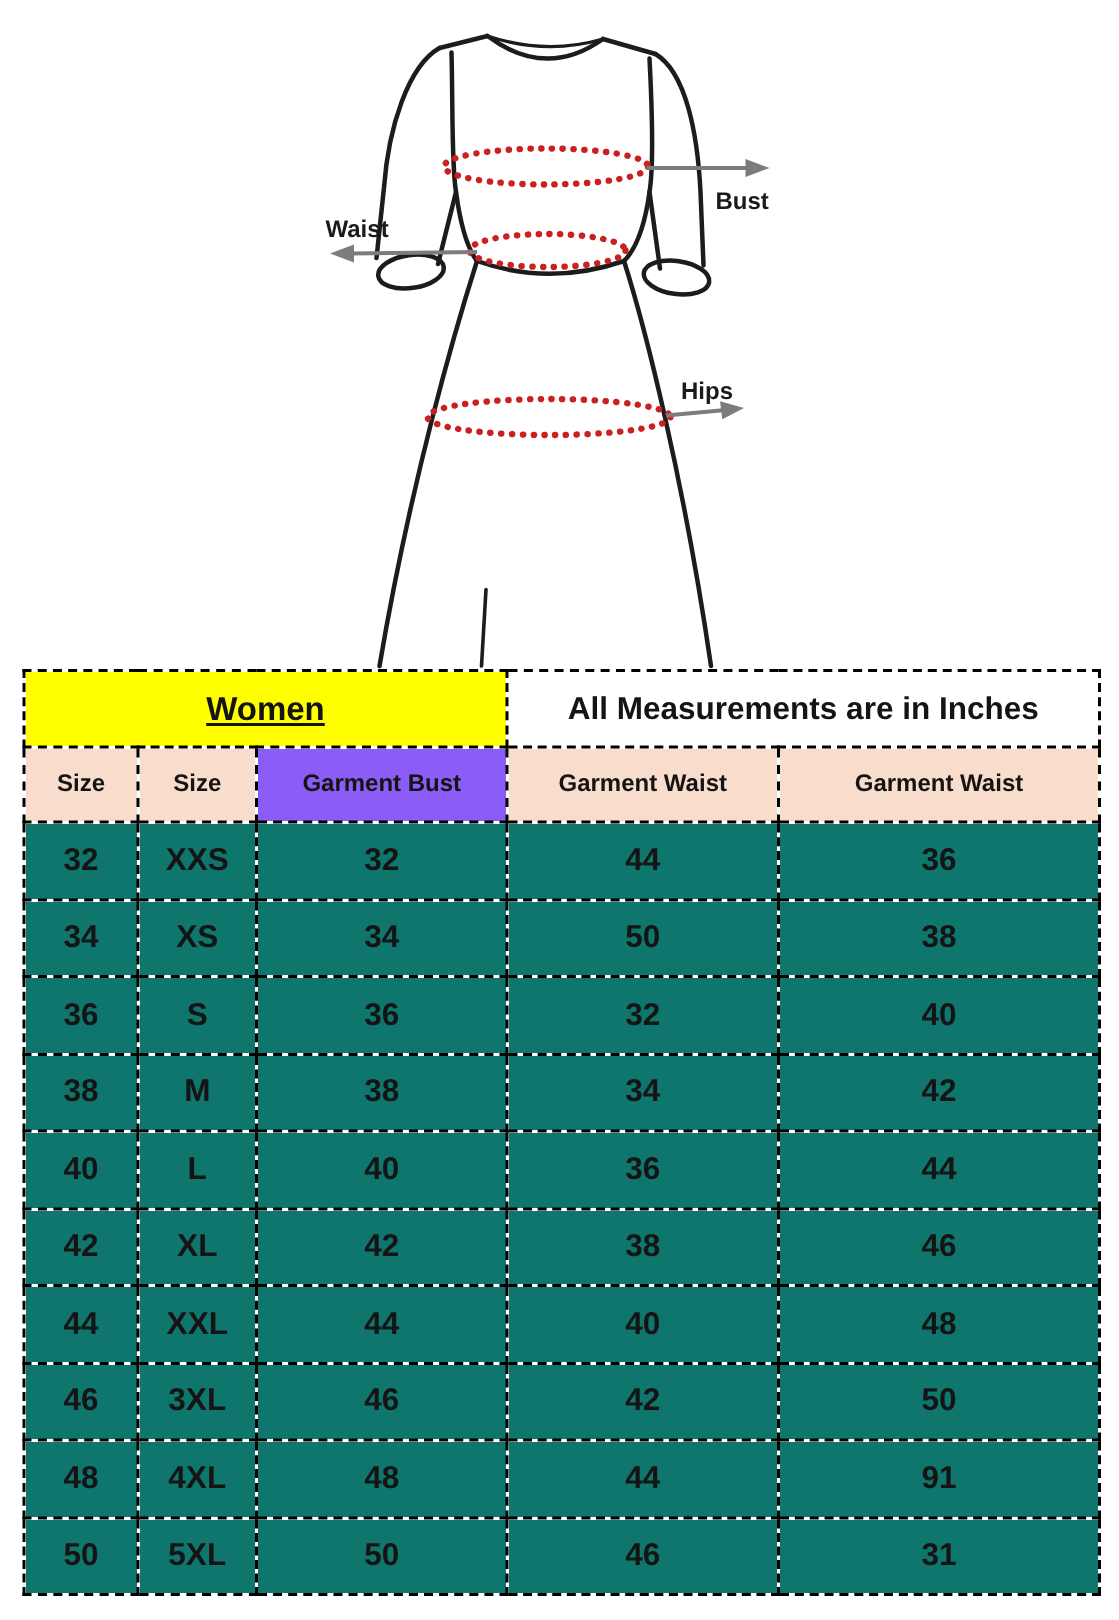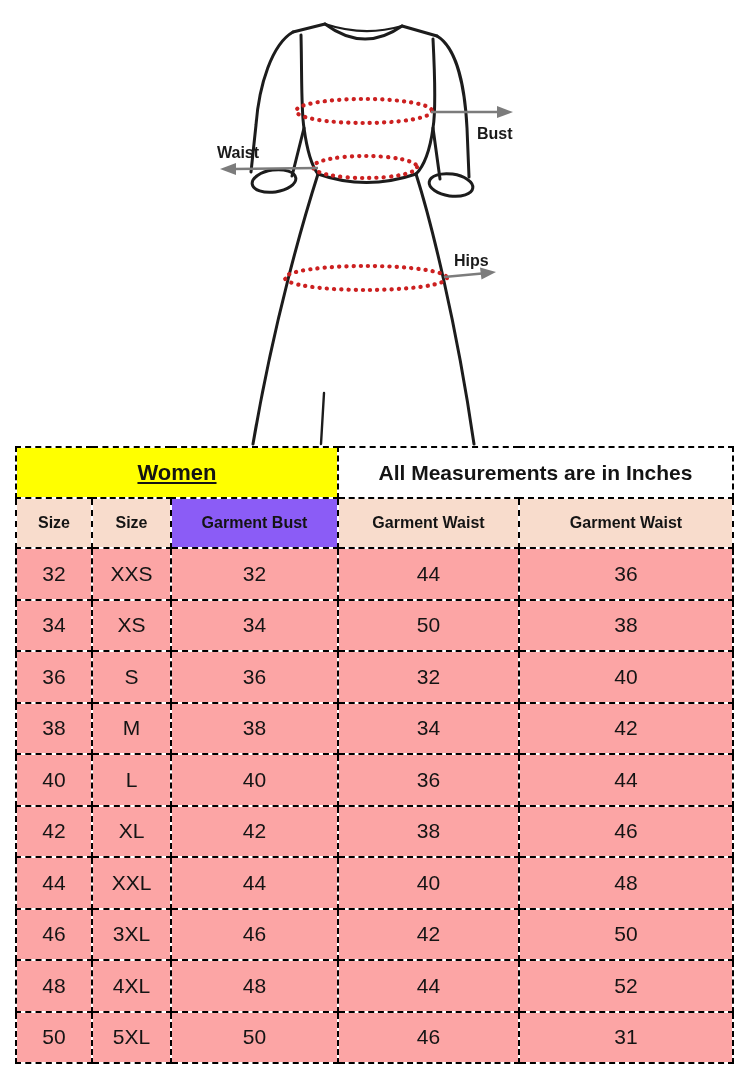--- a/index.html
+++ b/index.html
@@ -61,23 +61,23 @@
     background: #ffffff;
     font-size: 21px;
     font-weight: 700;
   }
   tr.col-row th {
     background: #f8dccc;
     font-size: 16px;
     font-weight: 700;
   }
   tbody td {
-    background: #fca5a5;
+    background: #0f766e;
     font-size: 21px;
-    font-weight: 400;
+    font-weight: 700;
   }
 </style>
 </head>
 <body>
 
 <div class="page">
 
   <div class="diagram-wrap">
     <svg width="746" height="446" viewBox="0 0 746 446" xmlns="http://www.w3.org/2000/svg">
 
@@ -213,21 +213,21 @@
           <td>3XL</td>
           <td>46</td>
           <td>42</td>
           <td>50</td>
         </tr>
         <tr>
           <td>48</td>
           <td>4XL</td>
           <td>48</td>
           <td>44</td>
-          <td>52</td>
+          <td>91</td>
         </tr>
         <tr>
           <td>50</td>
           <td>5XL</td>
           <td>50</td>
           <td>46</td>
           <td>31</td>
         </tr>
       </tbody>
   </table>

